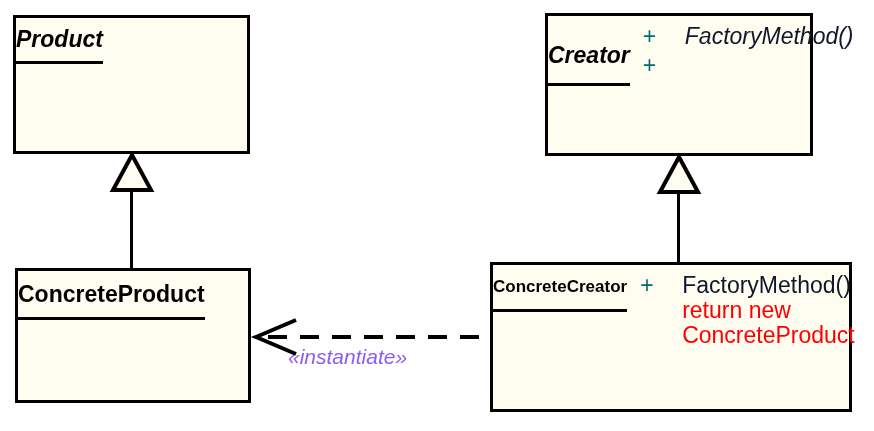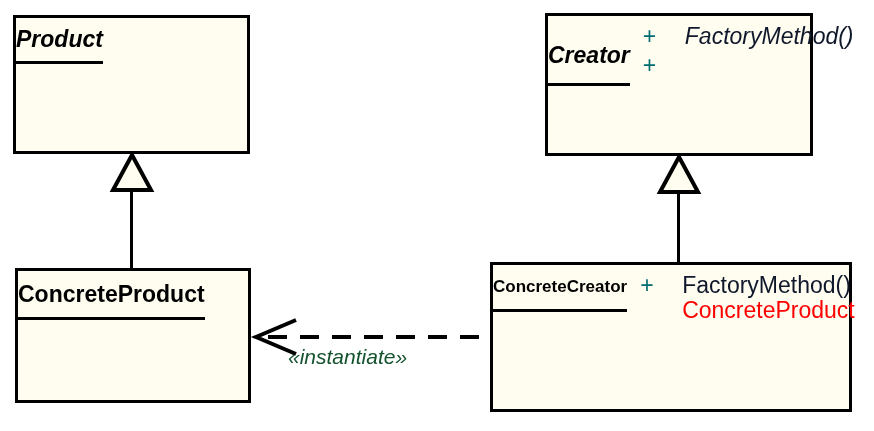--- a/index.html
+++ b/index.html
@@ -78,21 +78,21 @@
   .conn-line {
     position: absolute;
     background: #000000;
   }
   .triangle-svg, .arrow-svg, .dash-svg {
     position: absolute;
     overflow: visible;
   }
   .stereotype-label {
     position: absolute;
-    color: #14532d;
+    color: #8b5cf6;
     white-space: nowrap;
     font-style: italic;
   }
 </style>
 </head>
 <body>
 
 <div id="canvas">
 
   <div class="uml-class" style="left:13px; top:15px; width:237px; height:139px;">
@@ -118,20 +118,21 @@
     <div class="uml-body"></div>
   </div>
 
   <div class="uml-class" style="left:490px; top:262px; width:362px; height:150px;">
     <div class="uml-header divided" style="height:47px; font-size:17px;">ConcreteCreator</div>
     <div class="uml-body" style="padding:9px 0 0 13px;">
       <div class="member-row" style="font-size:23px; margin-bottom:2px;">
         <span class="member-vis">+</span>
         <span class="member-name">FactoryMethod()</span>
       </div>
+      <div class="note-line" style="font-size:23px; margin-left:42px; margin-bottom:2px;">return new</div>
       <div class="note-line" style="font-size:23px; margin-left:42px;">ConcreteProduct</div>
     </div>
   </div>
 
   <div>
 
     <div class="conn-line" style="left:130px; top:190px; width:3px; height:80px;"></div>
 
     <svg class="triangle-svg" style="left:110px; top:152px;" width="44" height="42" viewBox="0 0 44 42">
       <polygon points="22,3 41,38 3,38" fill="#fffcf0" stroke="#000000" stroke-width="4" stroke-linejoin="miter"></polygon>

